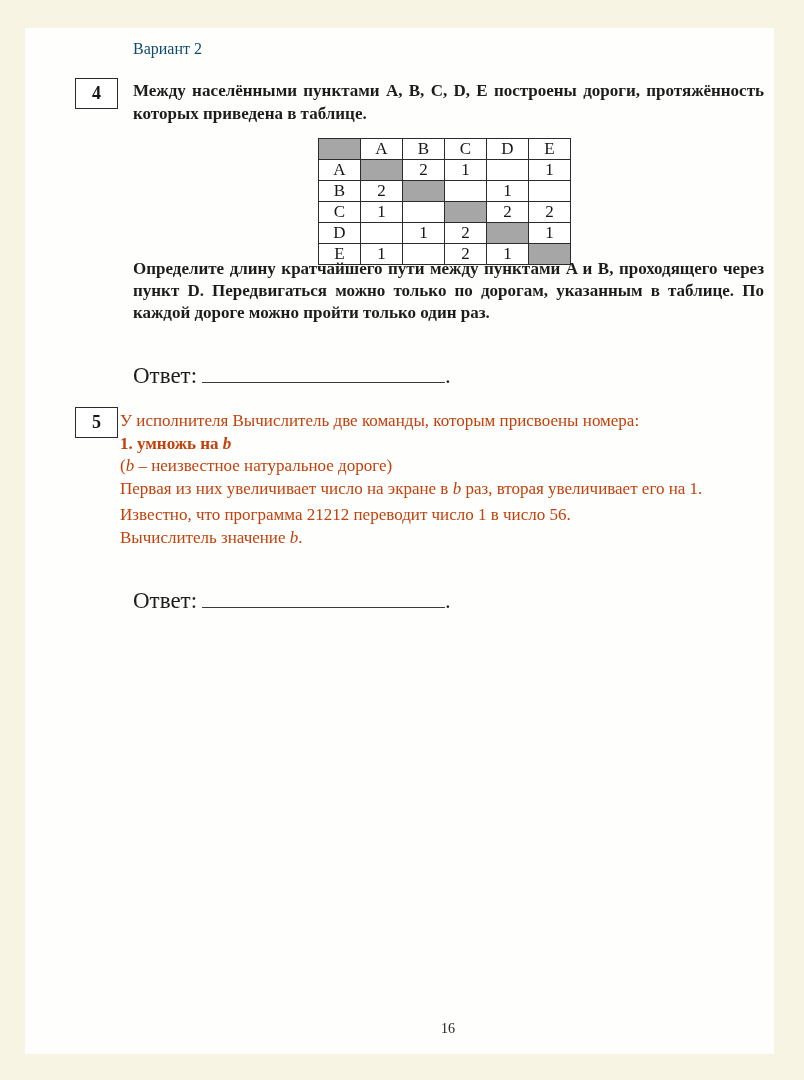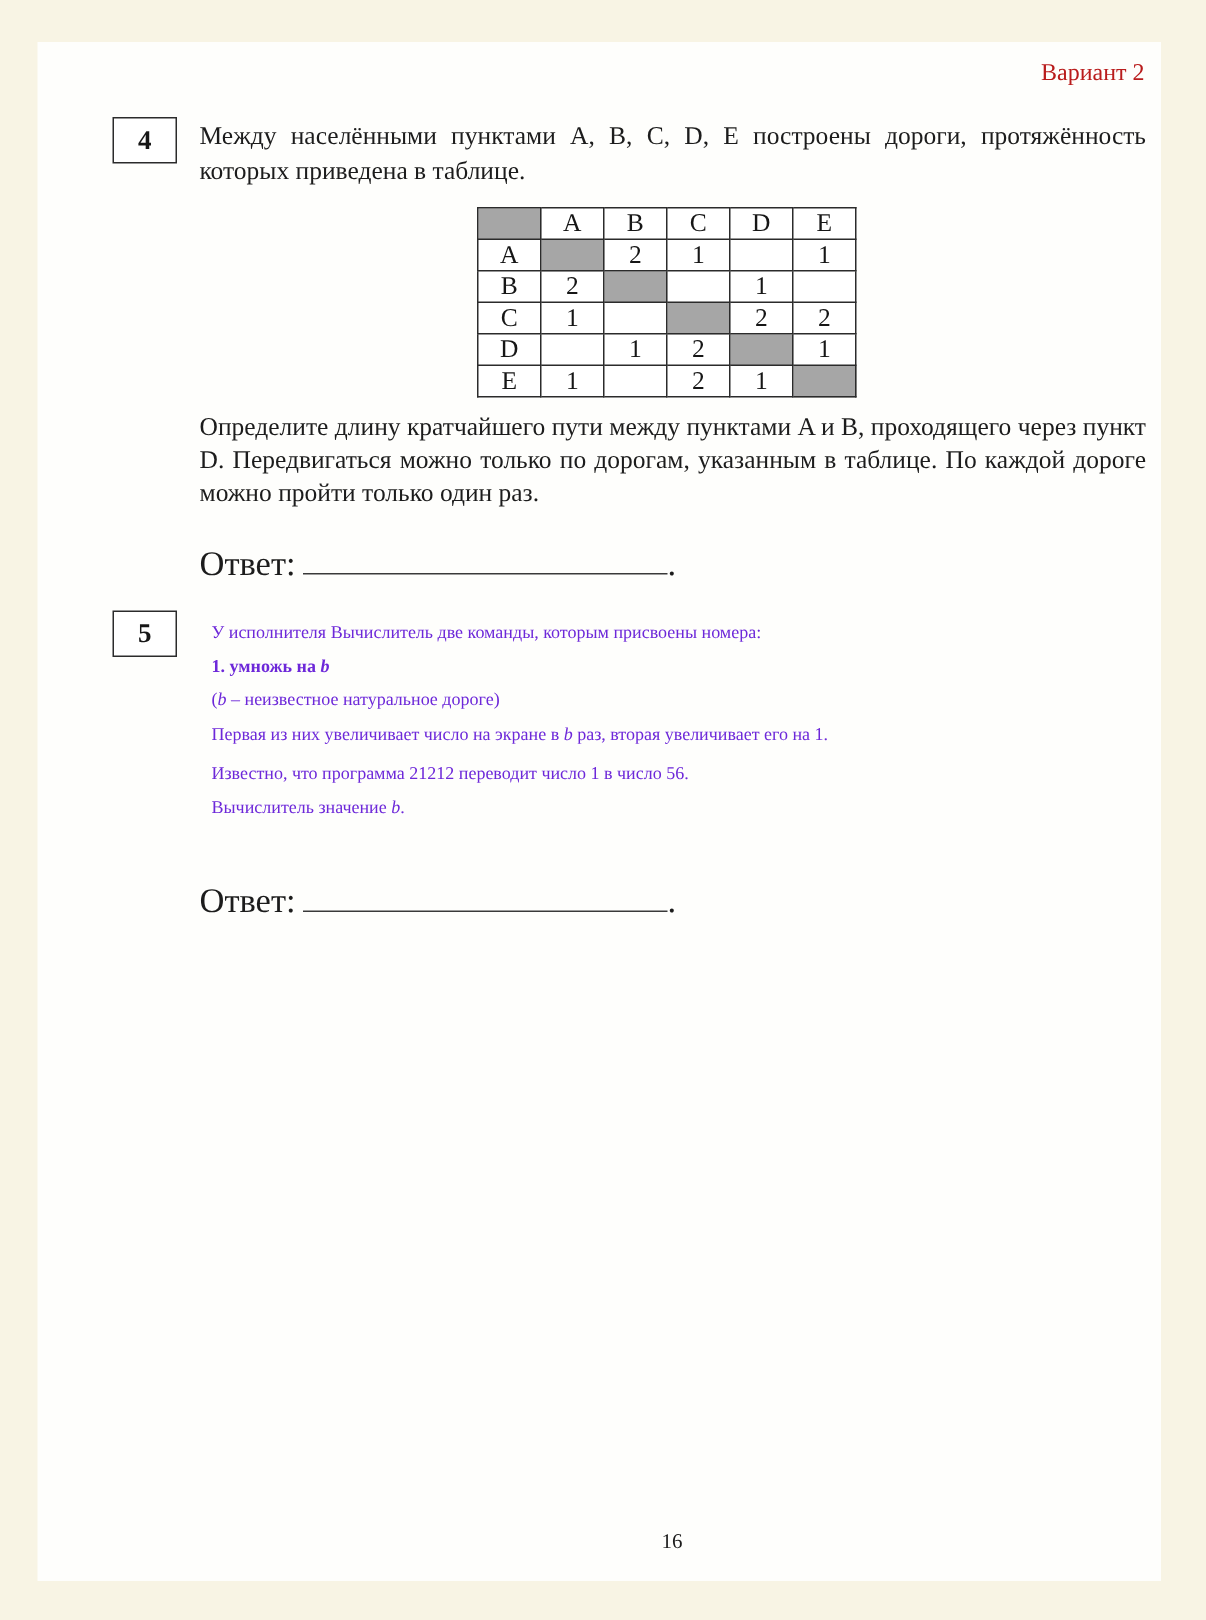--- a/index.html
+++ b/index.html
@@ -17,23 +17,23 @@
     top: 28px;
     width: 749px;
     height: 1026px;
     background: #fefefc;
   }
   .variant {
     position: absolute;
     left: 108px;
     top: 12px;
     width: 630px;
-    text-align: right;
+    text-align: left;
     font-size: 16px;
-    color: #b91c1c;
+    color: #0c4a6e;
   }
   .num-box {
     position: absolute;
     left: 50px;
     width: 41px;
     height: 29px;
     border: 1.5px solid #2b2b2b;
     display: flex;
     align-items: center;
     justify-content: center;
@@ -45,23 +45,24 @@
   .box-p4 { top: 50px; }
   .box-p5 { top: 379px; }
   .para {
     position: absolute;
     left: 108px;
     width: 631px;
     font-size: 17px;
     line-height: 23px;
     color: #1c1c1c;
     text-align: justify;
+    font-weight: bold;
   }
   .p4-intro { top: 51px; }
-  .p4-question { top: 246px; line-height: 22px; }
+  .p4-question { top: 230px; line-height: 22px; }
   .dist-table {
     position: absolute;
     left: 293px;
     top: 110px;
     border-collapse: collapse;
     font-size: 17px;
     color: #161616;
   }
   .dist-table td {
     width: 41px;
@@ -86,26 +87,26 @@
   .blank {
     display: inline-block;
     width: 243px;
     height: 15px;
     border-bottom: 1.2px solid #3a3a3a;
     margin-left: 5px;
     vertical-align: baseline;
   }
   .p5-content {
     position: absolute;
-    left: 116px;
+    left: 95px;
     top: 382px;
     width: 631px;
-    font-size: 12px;
+    font-size: 17px;
     line-height: 22.5px;
-    color: #6d28d9;
+    color: #c2410c;
   }
   .bold-line { font-weight: bold; font-family: Liberation Serif, serif; }
   .var-i { font-style: italic; }
   .gap-top { margin-top: 4px; }
   .page-num {
     position: absolute;
     left: 108px;
     top: 993px;
     width: 630px;
     text-align: center;

